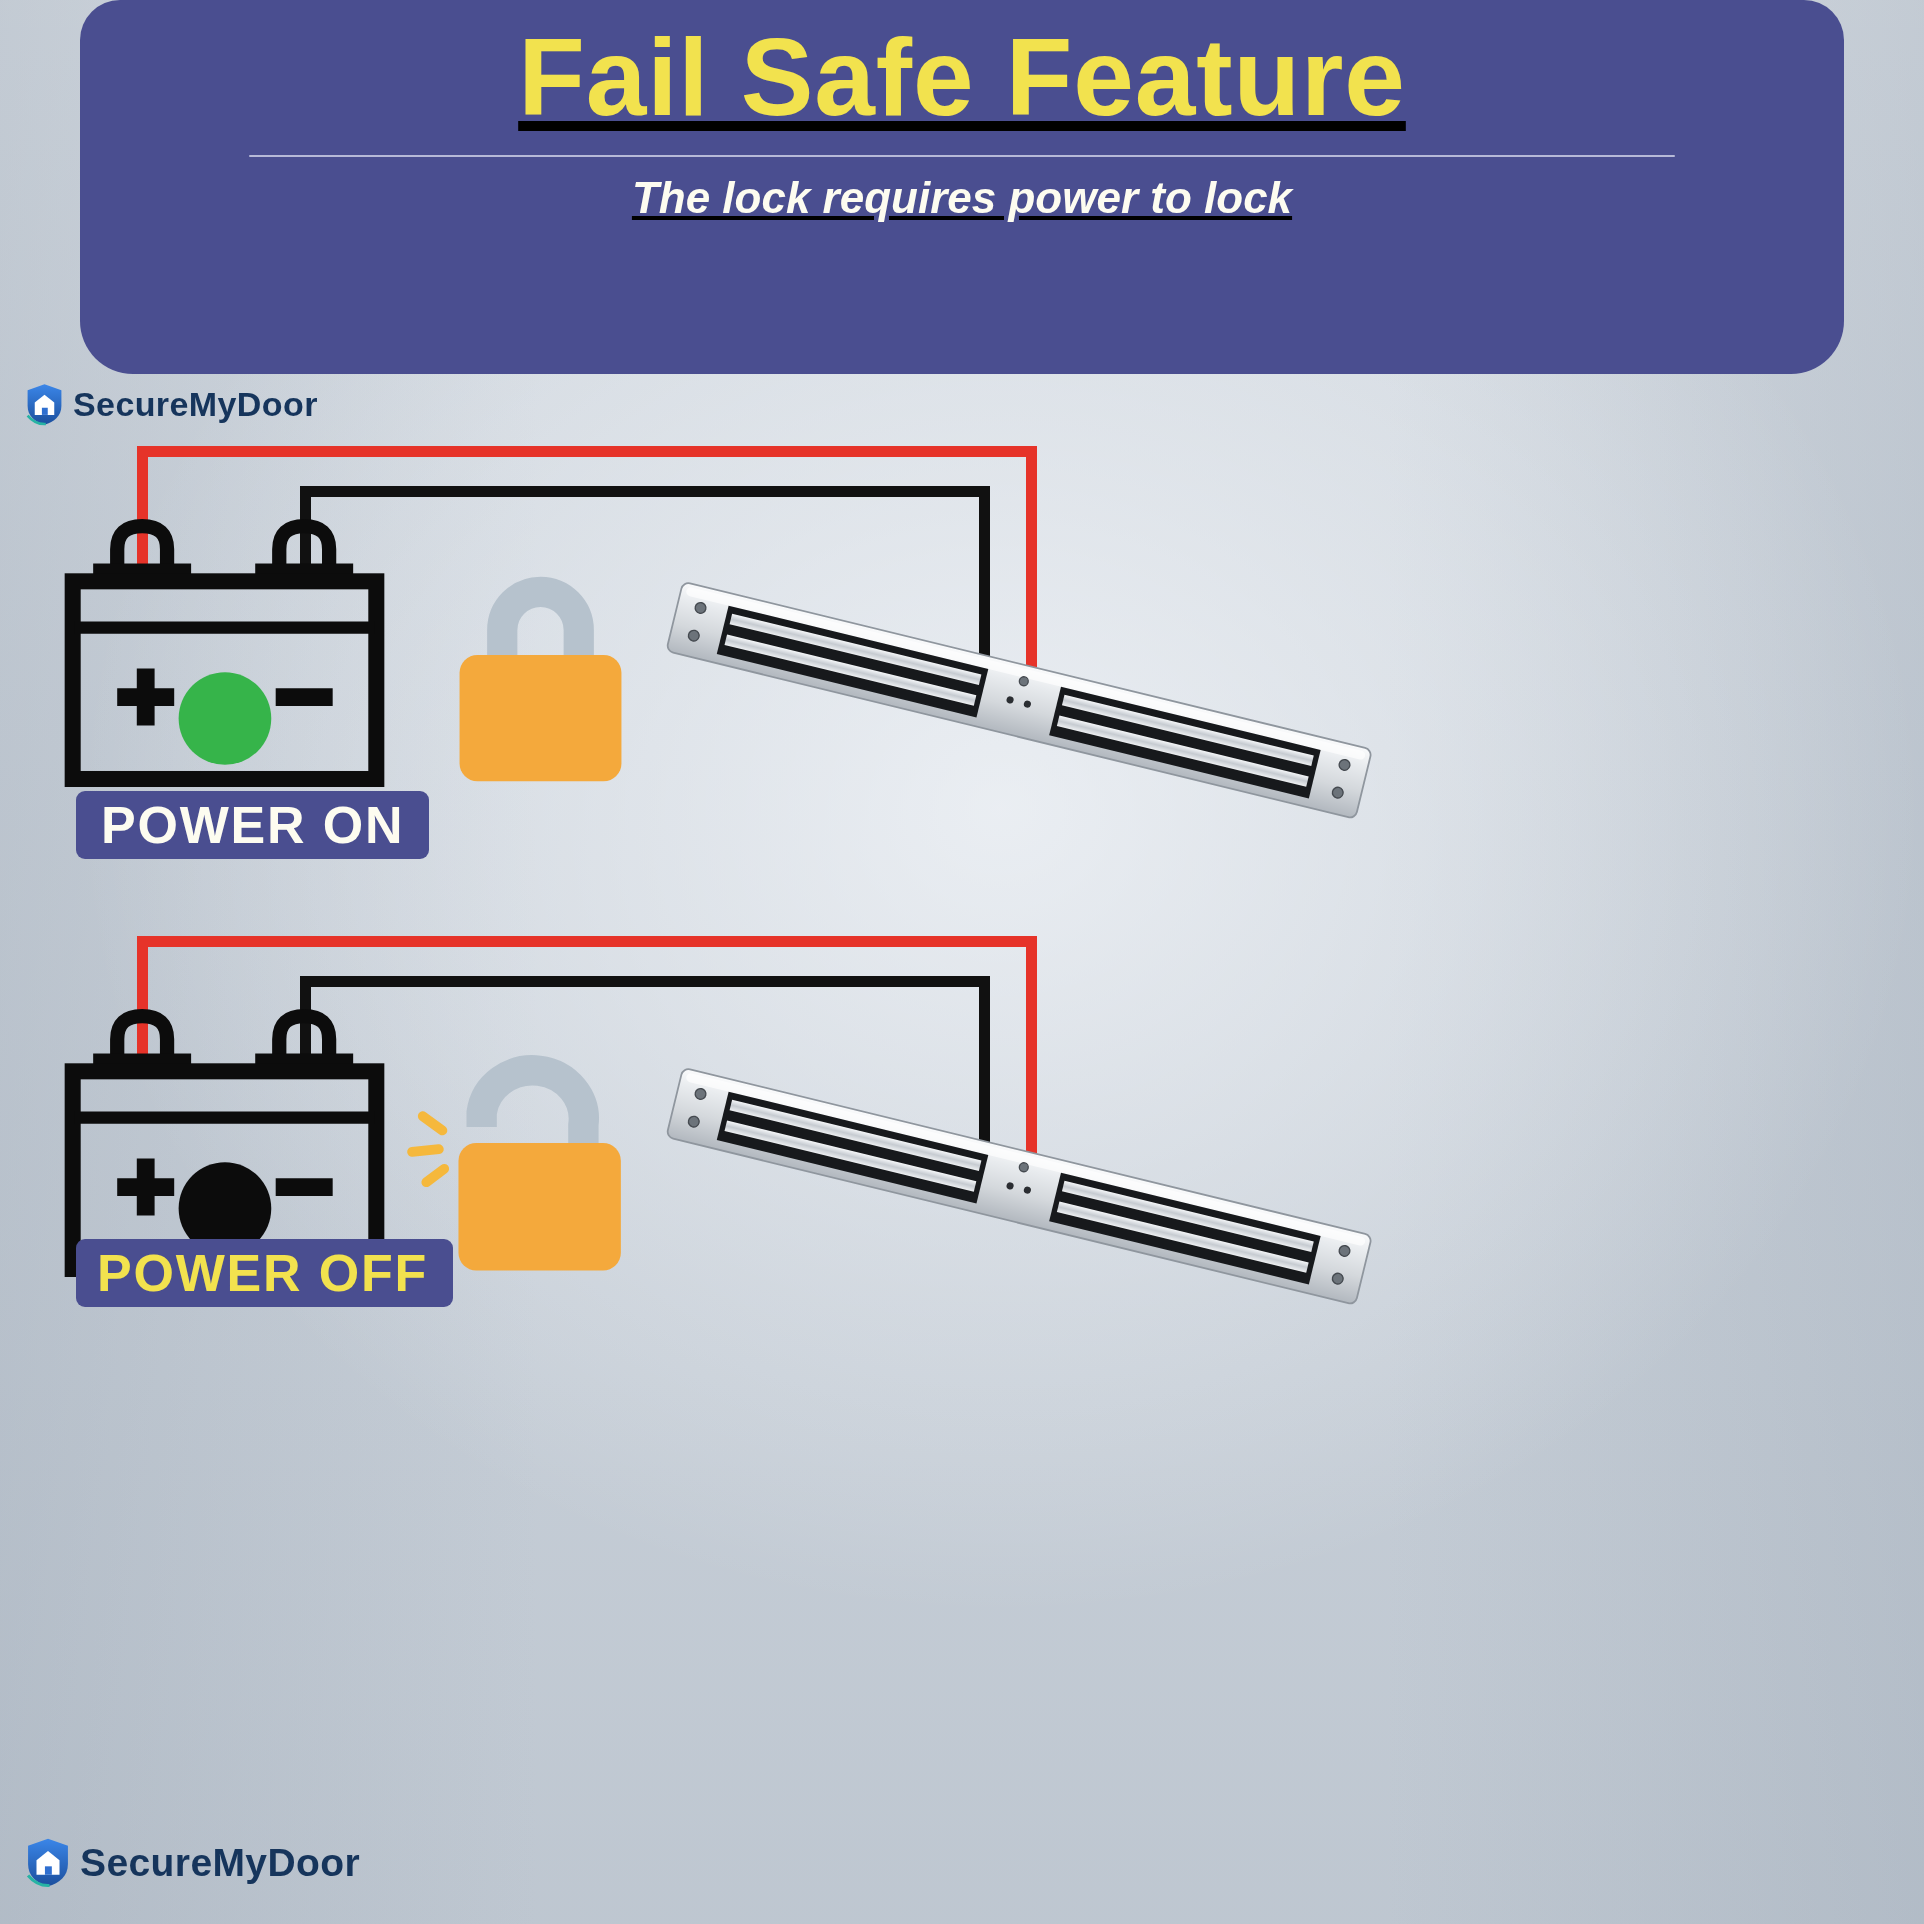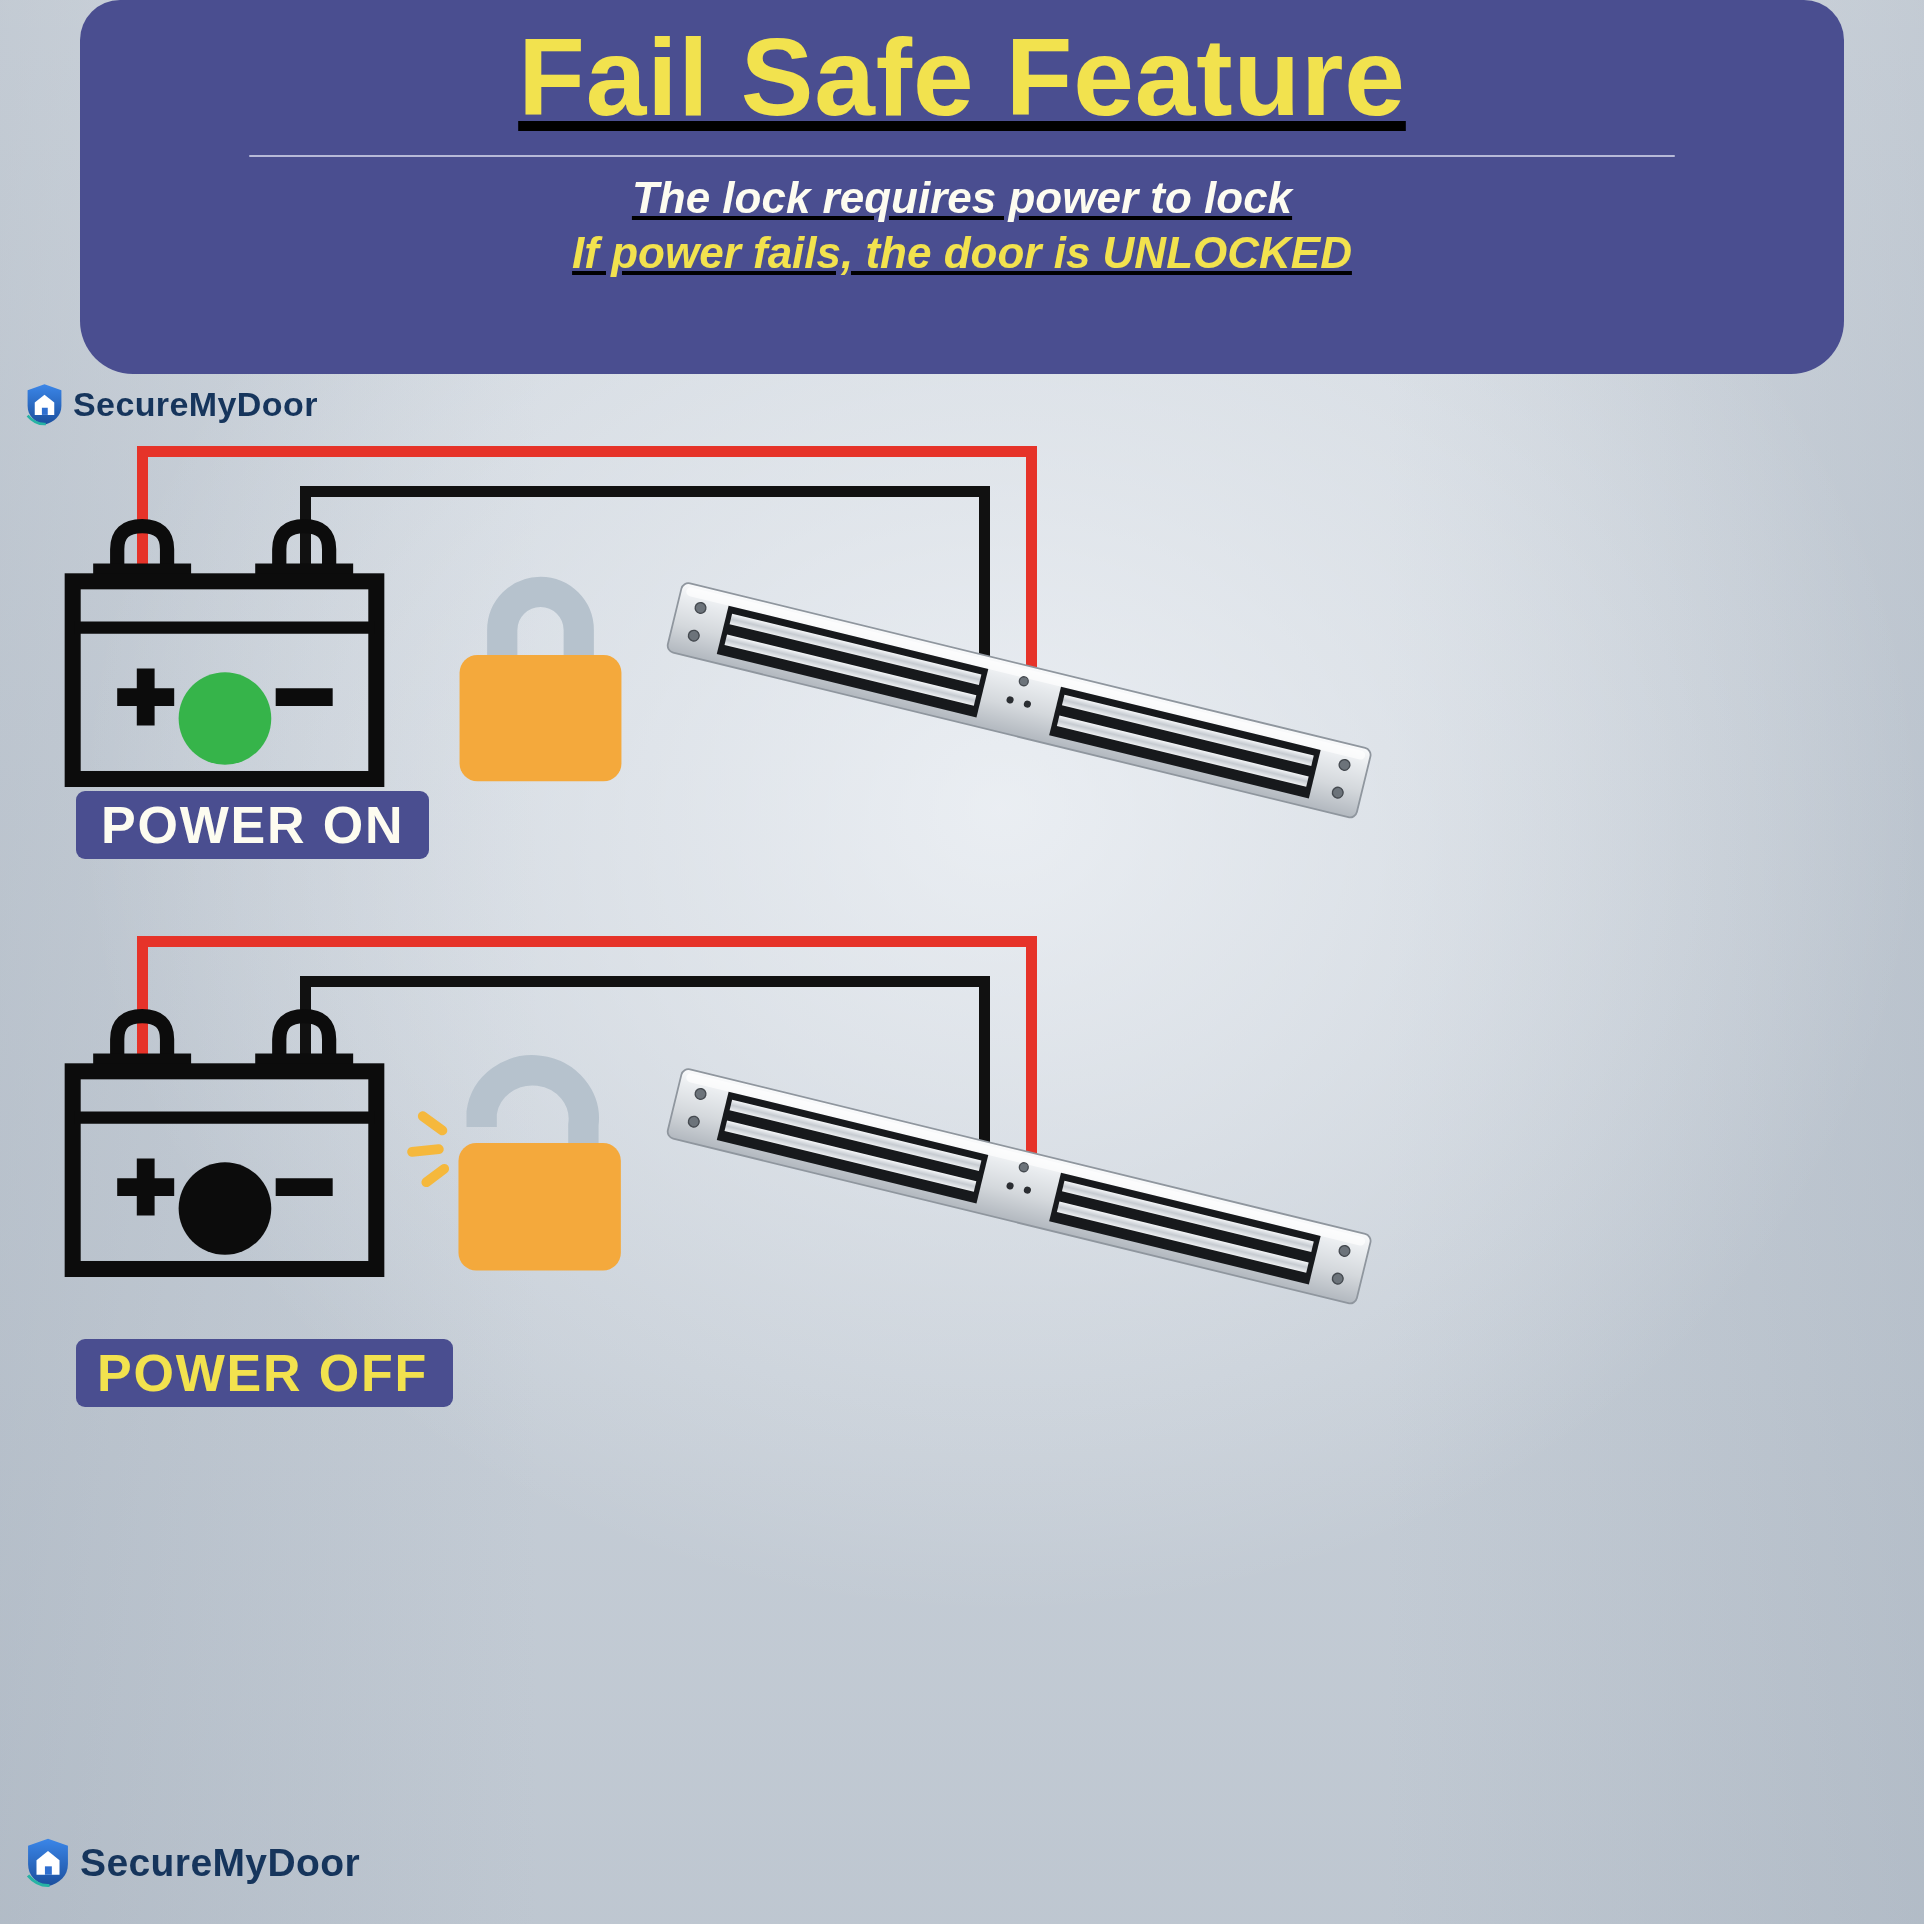--- a/index.html
+++ b/index.html
@@ -90,21 +90,20 @@
         <stop offset="0" stop-color="#3b86e8"></stop>
           <stop offset="1" stop-color="#1b4f9e"></stop>
       </linearGradient>
     </defs>
   </svg>
 
   <header class="banner">
     <div class="banner-title">Fail Safe Feature</div>
     <div class="banner-divider"></div>
     <div class="banner-sub sub1">The lock requires power to lock</div>
-    <div class="banner-sub sub2">If power fails, the door is UNLOCKED</div>
   </header>
 
   <div class="logo logo-small" style="left:25px;top:383px;">
     <svg class="logo-icon" viewBox="0 0 60 66">
       <path d="M30,2 L56,11 V35 C56,51 45,60 30,64 C15,60 4,51 4,35 V11 Z" fill="url(#shieldGrad)"></path>
       <path d="M30,18 L45,30 V49 H15 V30 Z" fill="#ffffff"></path>
       <rect x="26" y="38" width="9" height="11" fill="#2f6fd0"></rect>
       <path d="M4,50 Q16,64 32,63" fill="none" stroke="var(--logo-teal)" stroke-width="4"></path>
     </svg>
     <span class="logo-text">SecureMyDoor</span>
@@ -201,21 +200,21 @@
         <circle cx="28" cy="40" r="6"></circle>
           <circle cx="28" cy="72" r="6"></circle>
         <circle cx="772" cy="40" r="6"></circle>
           <circle cx="772" cy="72" r="6"></circle>
         <circle cx="400" cy="34" r="5"></circle>
       </g>
       <circle cx="390" cy="58" r="4" fill="#2b2e32"></circle>
       <circle cx="410" cy="58" r="4" fill="#2b2e32"></circle>
     </svg>
 
-    <div class="badge badge-off" style="left:76px;top:1339px;padding-left:21px;">POWER OFF</div>
+    <div class="badge badge-off" style="left:76px;top:1239px;padding-left:21px;">POWER OFF</div>
   </div>
 
   <div class="logo logo-large" style="left:25px;top:1837px;">
     <svg class="logo-icon" viewBox="0 0 60 66">
       <path d="M30,2 L56,11 V35 C56,51 45,60 30,64 C15,60 4,51 4,35 V11 Z" fill="url(#shieldGrad)"></path>
       <path d="M30,18 L45,30 V49 H15 V30 Z" fill="#ffffff"></path>
       <rect x="26" y="38" width="9" height="11" fill="#2f6fd0"></rect>
       <path d="M4,50 Q16,64 32,63" fill="none" stroke="var(--logo-teal)" stroke-width="4"></path>
     </svg>
     <span class="logo-text">SecureMyDoor</span>

